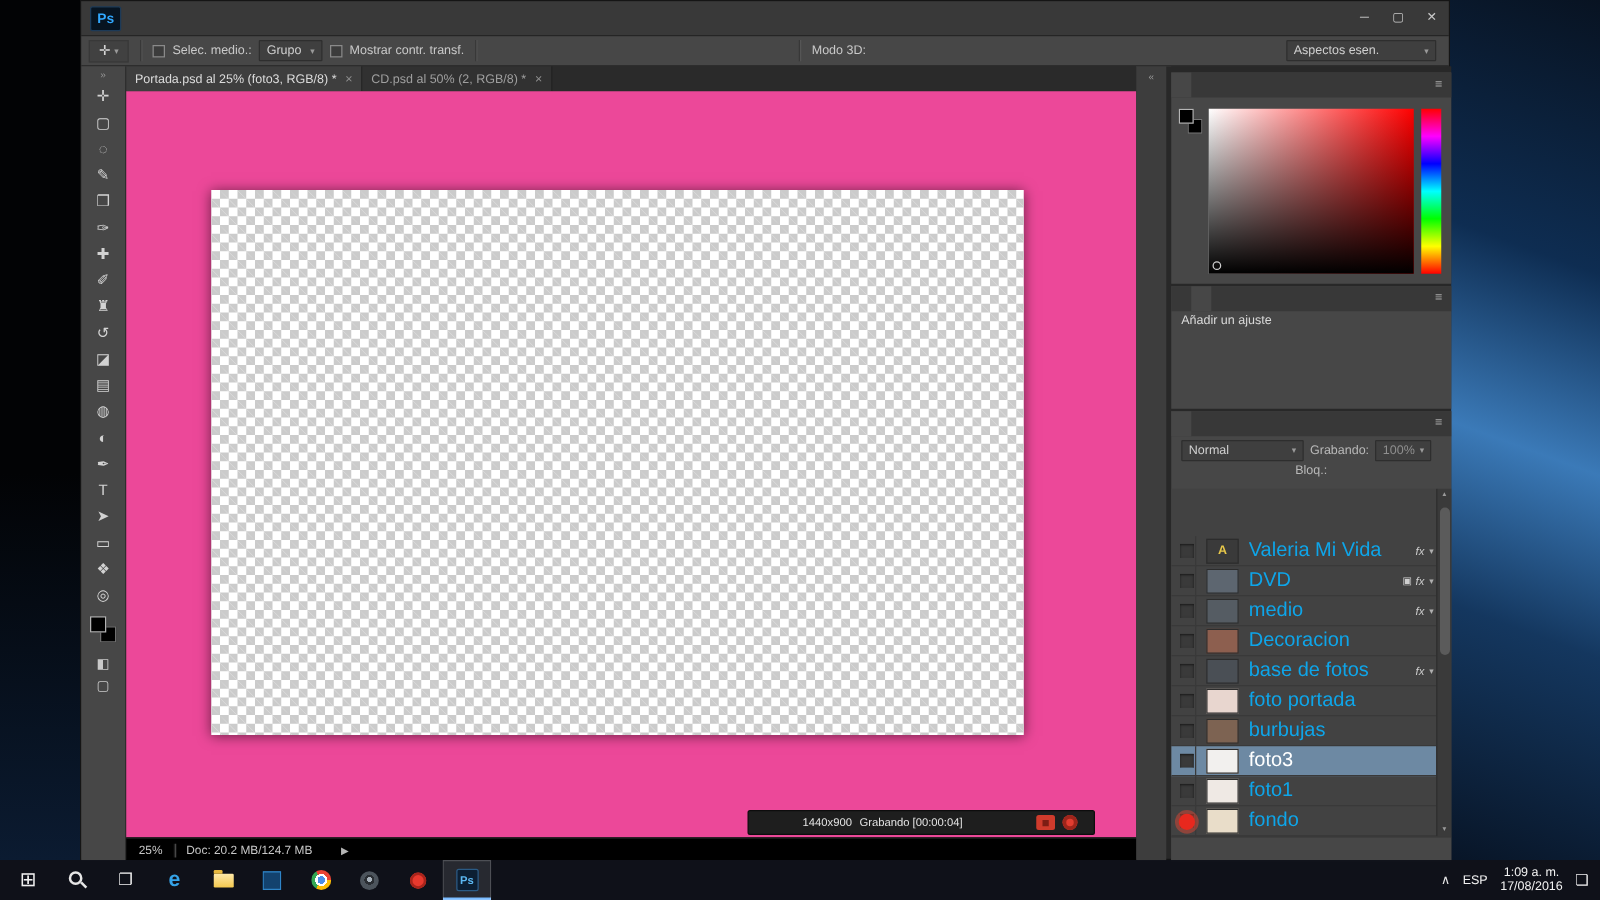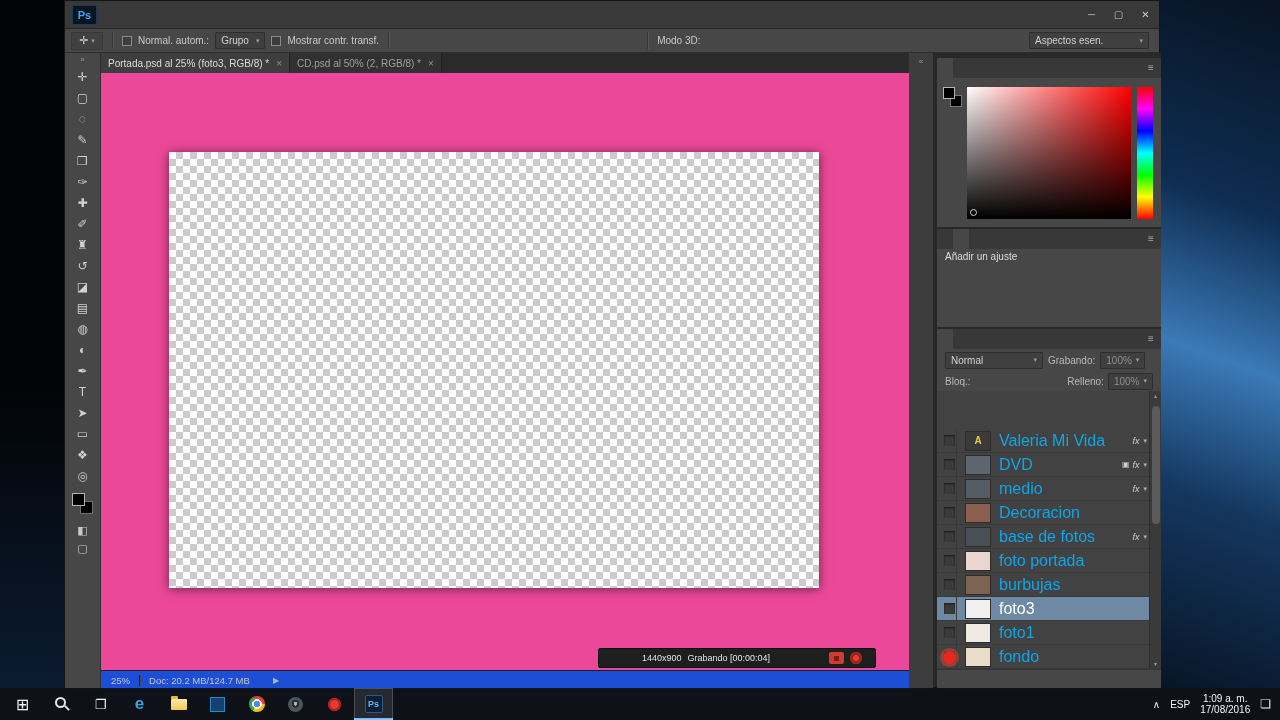--- a/index.html
+++ b/index.html
@@ -56,21 +56,21 @@
                      linear-gradient(45deg,#cbcbcb 25%,transparent 25%,transparent 75%,#cbcbcb 75%);
     background-size:14px 14px;background-position:0 0,7px 7px;box-shadow:0 1px 10px rgba(0,0,0,.55);}
   .recorder{position:absolute;left:497px;top:575px;width:278px;height:20px;background:#1e1e1e;border:1px solid #0d0d0d;border-radius:2px;display:flex;align-items:center;gap:6px;padding:0 7px;}
   .recorder .ico{font-size:10px;width:13px;color:#cfcfcf;}
   .rec-text{font-size:9px;color:#e3e3e3;white-space:nowrap;}
   .rec-stop{width:15px;height:12px;border-radius:2px;background:#cf3b2c;display:flex;align-items:center;justify-content:center;flex:none;}
   .rec-stop::after{content:"";width:5px;height:5px;background:#7e1d14;}
   .rec-rec{width:12px;height:12px;border-radius:50%;background:#e23d30;box-shadow:inset 0 0 0 3px #9e251b;flex:none;}
 
   
-  .statusbar{position:absolute;left:36px;top:669px;width:808px;height:19px;background:#1d4ed8;border-top:1px solid #1f1f1f;display:flex;align-items:center;font-size:9.5px;color:#c6c6c6;padding:0 10px;gap:9px;}
+  .statusbar{position:absolute;left:36px;top:669px;width:808px;height:19px;background:#000000;border-top:1px solid #1f1f1f;display:flex;align-items:center;font-size:9.5px;color:#c6c6c6;padding:0 10px;gap:9px;}
   .status-sep{width:1px;height:11px;background:#1f1f1f;box-shadow:1px 0 0 #474747;}
   .status-play{color:#b5b5b5;font-size:8px;margin-left:14px;}
 
   
   .dockstrip{position:absolute;left:844px;top:52px;width:24px;height:636px;background:#3d3d3d;display:flex;flex-direction:column;align-items:center;padding-top:2px;}
   .dock-expand{font-size:8px;color:#9d9d9d;height:13px;line-height:13px;}
   .dockstrip .ico{width:24px;height:24px;font-size:12px;margin-top:7px;color:#c0c0c0;}
 
   
   .panels{position:absolute;left:872px;top:52px;width:224px;height:636px;background:#282828;display:flex;flex-direction:column;padding-top:5px;gap:2px;}
@@ -96,21 +96,21 @@
 
   .layers-panel{flex:1;display:flex;flex-direction:column;min-height:0;}
   .lrow{display:flex;align-items:center;padding:0 8px;font-size:10px;color:#b9b9b9;flex:none;}
   .filter-row{height:20px;border-bottom:1px solid #3a3a3a;gap:5px;}
   .filter-dd{width:76px;height:16px;justify-content:space-between;}
   .filter-row .ico{width:16px;height:15px;font-size:10px;}
   .filter-row .ico:last-child{margin-left:auto;color:#c8473a;font-size:8px;}
   .blend-row{height:22px;gap:5px;}
   .blend-dd{width:98px;height:17px;justify-content:space-between;}
   .val-dd{height:17px;color:#8f8f8f;gap:4px;}
-  .lock-row{height:20px;gap:4px;}
+  .lock-row{height:20px;gap:4px;flex-direction:column;}
   .lock-row .ico{width:14px;height:14px;font-size:9px;}
   .push-right{margin-left:auto;}
 
   .layers-list{flex:1;min-height:0;position:relative;background:#424242;display:flex;flex-direction:column;justify-content:flex-end;overflow:hidden;padding-right:12px;}
   .layer-row{height:24px;min-height:24px;display:flex;align-items:center;padding-left:5px;border-bottom:1px solid #393939;}
   .layer-row.selected{background:#6d89a3;}
   .eye-well{width:15px;height:24px;flex:none;display:flex;align-items:center;justify-content:center;border-right:1px solid #393939;position:relative;margin-right:8px;}
   .eye-well::before{content:"";width:11px;height:11px;background:#3a3a3a;box-shadow:inset 0 1px 2px rgba(0,0,0,.6);}
   .rec-click{position:absolute;left:1px;top:6px;width:13px;height:13px;border-radius:50%;background:#e8281e;box-shadow:0 0 0 3px rgba(235,70,50,.45);}
   .layer-thumb{width:26px;height:20px;flex:none;border:1px solid #2c2c2c;display:flex;align-items:center;justify-content:center;font-size:10px;font-weight:bold;margin-right:8px;}
@@ -183,21 +183,21 @@
       </div>
     </div>
 
     <div class="optionsbar">
       <span class="opt-tool">
         <span>✛</span>
         <span class="dd-arrow">▾</span>
       </span>
       <span class="opt-sep"></span>
       <span class="checkbox"></span>
-      <span>Normal. autom.:</span>
+      <span>Selec. medio.:</span>
       <span class="dropdown">
         <span>Grupo</span>
         <span class="dd-arrow">▾</span>
       </span>
       <span class="checkbox"></span>
       <span>Mostrar contr. transf.</span>
       <span class="opt-sep"></span>
       <div class="opt-icons">
           <span class="ico"></span>
           <span class="ico"></span>

